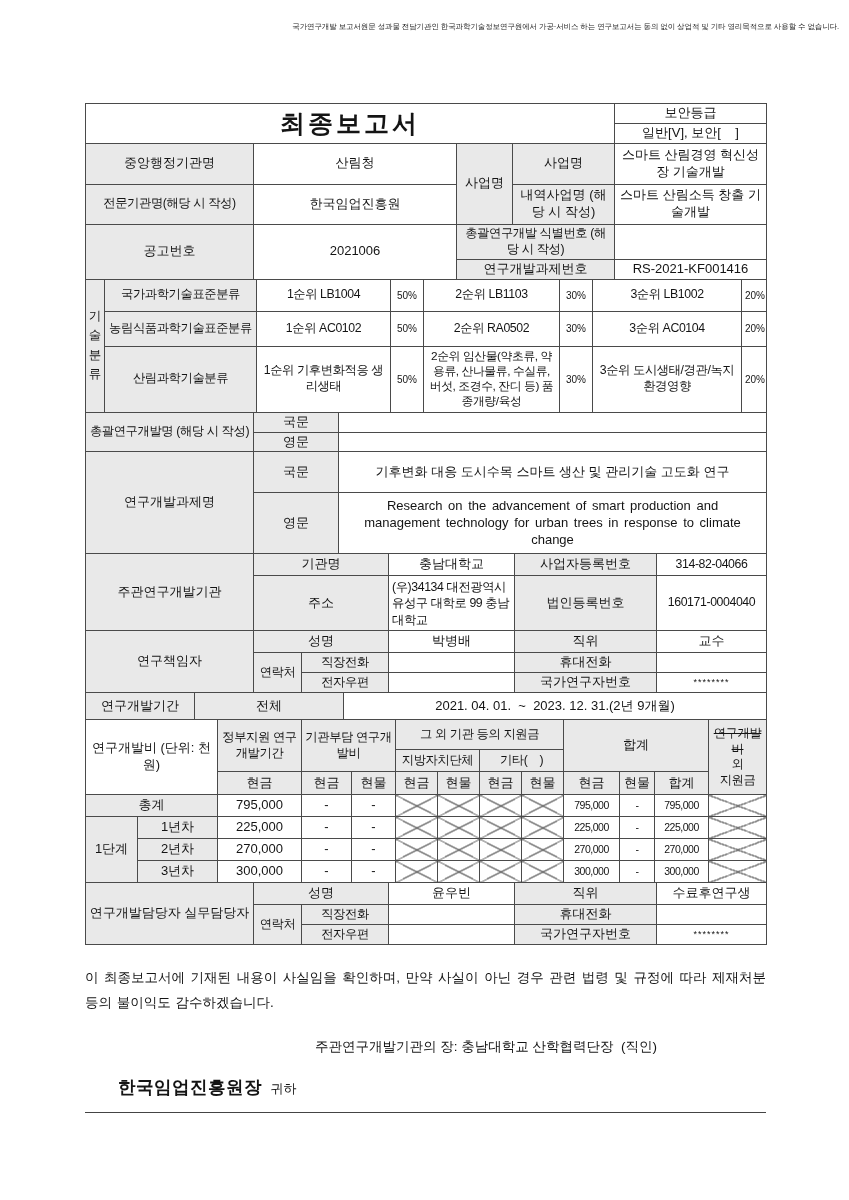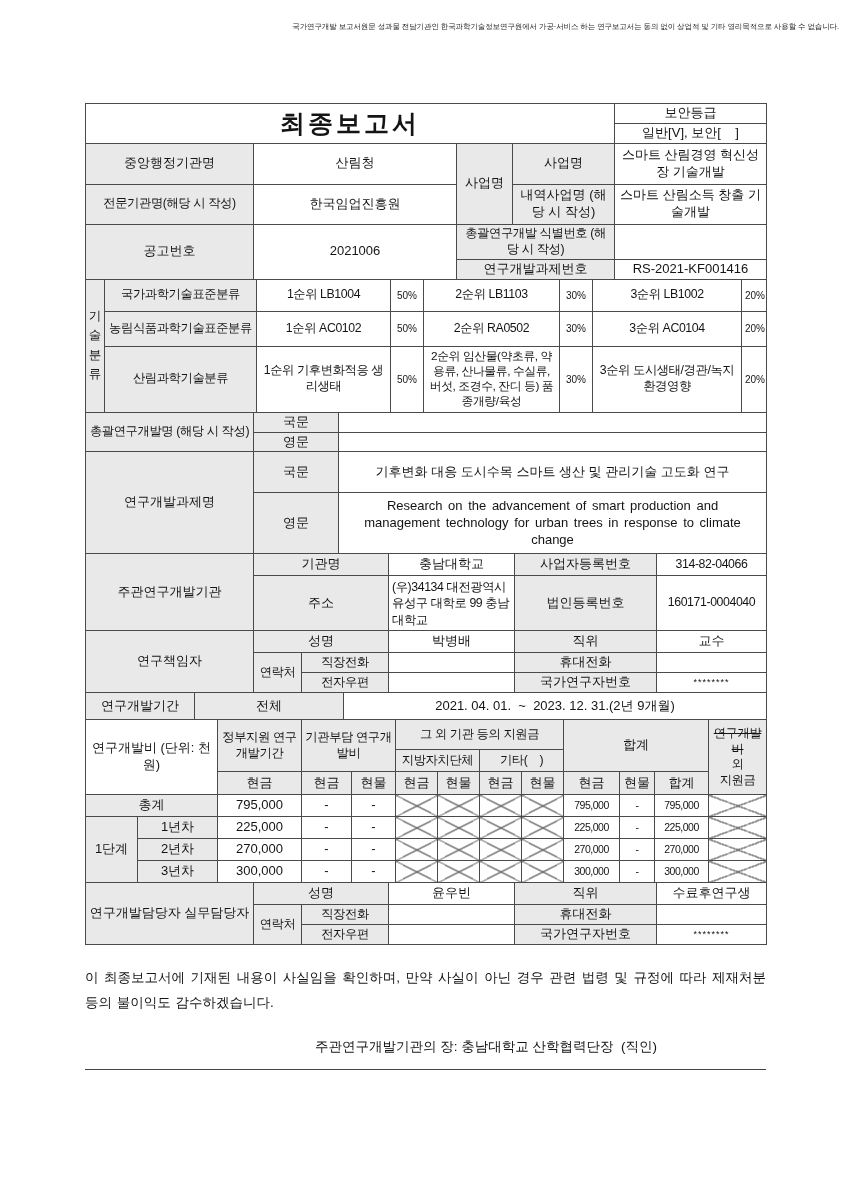--- a/index.html
+++ b/index.html
@@ -361,15 +361,19 @@
         <td class="g tt">전자우편</td>
         <td></td>
         <td class="g">국가연구자번호</td>
         <td class="ast">********</td>
       </tr>
     </tbody>
       </table>
 
     <p class="confirm">이 최종보고서에 기재된 내용이 사실임을 확인하며, 만약 사실이 아닌 경우 관련 법령 및 규정에 따라 제재처분 등의 불이익도 감수하겠습니다.</p>
     <div class="sign-org pre">주관연구개발기관의 장: 충남대학교 산학협력단장  (직인)</div>
+    <div class="recipient">
+      <span class="big">한국임업진흥원장</span>
+      <span class="suffix">귀하</span>
+    </div>
     <div class="bottom-rule"></div>
   </div>
 </div>
 
 </body></html>

